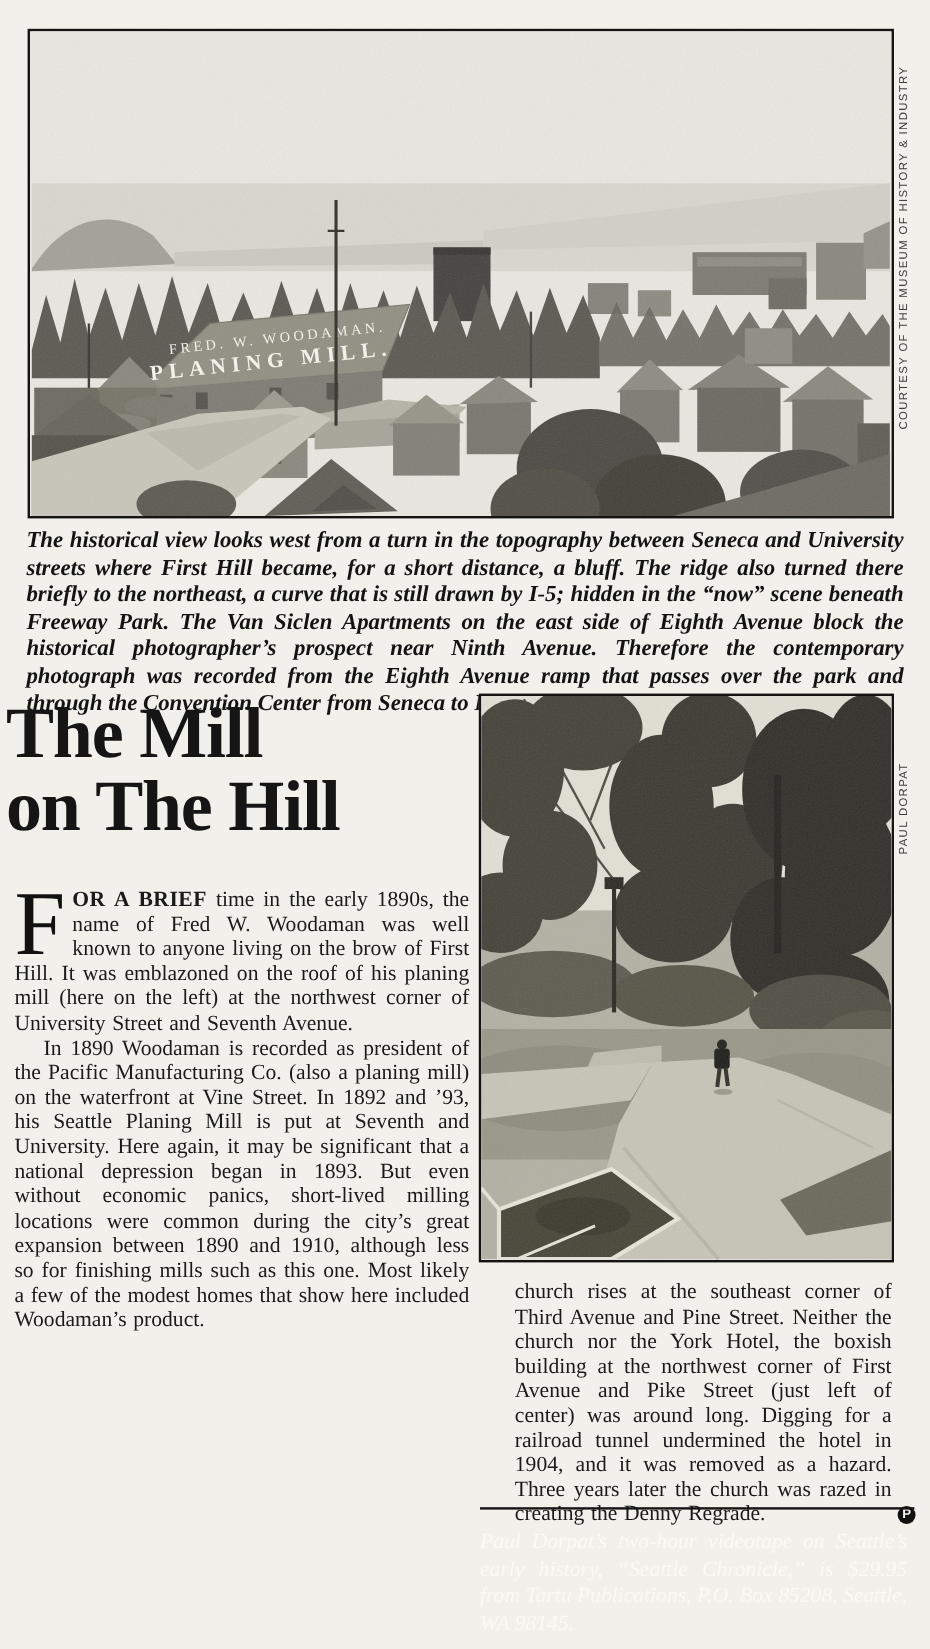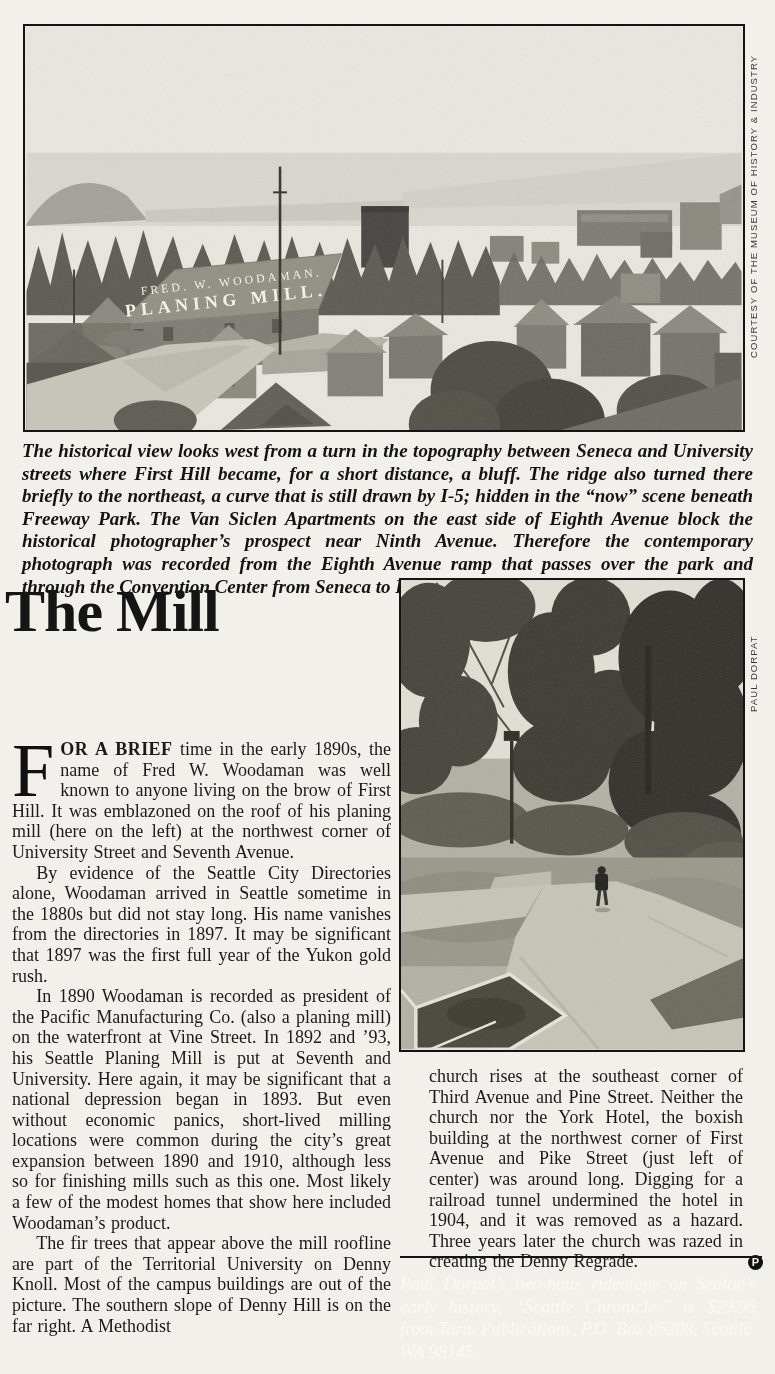--- a/index.html
+++ b/index.html
@@ -155,27 +155,26 @@
 
     <rect width="722" height="408" filter="url(#g1)" opacity="0.12"></rect>
   </svg>
 </div>
 <div class="vcred" id="cred1">COURTESY OF THE MUSEUM OF HISTORY &amp; INDUSTRY</div>
 
 <div id="caption">The historical view looks west from a turn in the topography between Seneca and University streets where First Hill became, for a short distance, a bluff. The ridge also turned there briefly to the northeast, a curve that is still drawn by I-5; hidden in the “now” scene beneath Freeway Park. The Van Siclen Apartments on the east side of Eighth Avenue block the historical photographer’s prospect near Ninth Avenue. Therefore the contemporary photograph was recorded from the Eighth Avenue ramp that passes over the park and through the Convention Center from Seneca to Pike.</div>
 
 <div id="headline">
   <div>The Mill</div>
+  <div>on The Hill</div>
 </div>
 
 <div class="col" id="leftcol">
   <p class="first"><span class="dropcap">F</span><span class="lead-caps">OR A BRIEF</span><span> time in the early 1890s, the name of Fred W. Woodaman was well known to anyone living on the brow of First Hill. It was emblazoned on the roof of his planing mill (here on the left) at the northwest corner of University Street and Seventh Avenue.</span></p>
-  <p>By evidence of the Seattle City Directories alone, Woodaman arrived in Seattle sometime in the 1880s but did not stay long. His name vanishes from the directories in 1897. It may be significant that 1897 was the first full year of the Yukon gold rush.</p>
   <p>In 1890 Woodaman is recorded as president of the Pacific Manufacturing Co. (also a planing mill) on the waterfront at Vine Street. In 1892 and ’93, his Seattle Planing Mill is put at Seventh and University. Here again, it may be significant that a national depression began in 1893. But even without economic panics, short-lived milling locations were common during the city’s great expansion between 1890 and 1910, although less so for finishing mills such as this one. Most likely a few of the modest homes that show here included Woodaman’s product.</p>
-  <p>The fir trees that appear above the mill roofline are part of the Territorial University on Denny Knoll. Most of the campus buildings are out of the picture. The southern slope of Denny Hill is on the far right. A Methodist</p>
 </div>
 
 <div class="photo-frame" id="photo2">
   <svg width="342" height="470" viewBox="0 0 346 474" xmlns="http://www.w3.org/2000/svg">
     <defs>
       <filter id="g2" x="0" y="0" width="100%" height="100%">
         <feTurbulence type="fractalNoise" baseFrequency="0.8" numOctaves="2" stitchTiles="stitch"></feTurbulence>
         <feColorMatrix type="saturate" values="0"></feColorMatrix>
       </filter>
     </defs>

